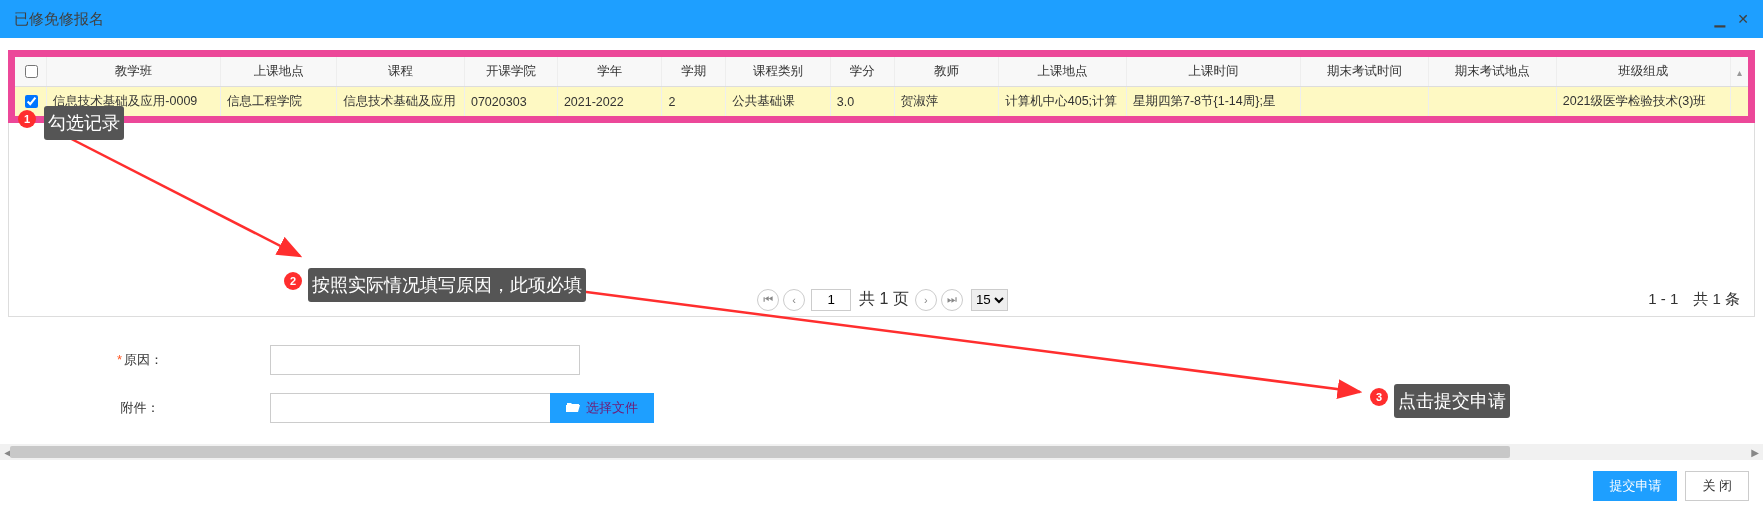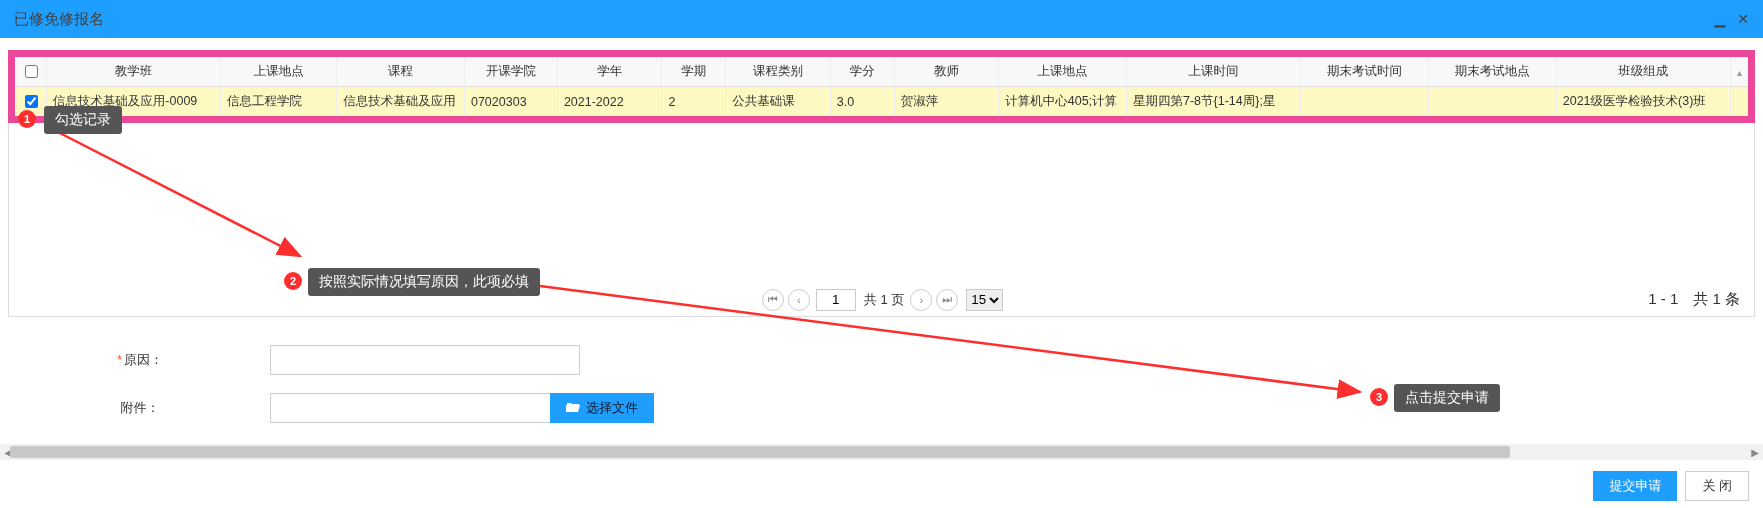--- a/index.html
+++ b/index.html
@@ -45,43 +45,43 @@
     position:relative; padding: 0 12px; background:#fff;
   }
   .pager .right { position:absolute; right:14px; font-size:15px; color:#333; }
   .pager button.pg {
     width: 22px; height:22px; border:1px solid #ccc; border-radius:11px;
     background:#fff; color:#888; font-size:11px; margin:0 2px; cursor:pointer;
     display:inline-flex; align-items:center; justify-content:center; padding:0;
   }
   .pager input.pg-num { width:40px; height:22px; border:1px solid #ccc; text-align:center; margin:0 4px; }
   .pager select.pg-size { height:22px; border:1px solid #ccc; margin-left:6px; }
-  .pager span.lbl { margin: 0 4px; color:#333; font-size:13px;}
+  .pager span.lbl { margin: 0 4px; color:#333; font-size:16px;}
 
   .form-area { margin-top: 28px; padding-left: 12px; }
   .form-row { display:flex; align-items:center; margin-bottom: 18px; }
   .form-label { width: 250px; text-align:center; padding-right:10px; font-size:13px; color:#333; }
   .req { color:#ff5722; margin-right:2px; }
   .form-input { width: 310px; height:30px; border:1px solid #ccc; padding:0 8px; }
   .file-display { width: 280px; height:30px; border:1px solid #ccc; background:#fff; border-right:none;}
   .file-btn {
-    height:30px; background:#1e9fff; color:#0f172a; border:none;
+    height:30px; background:#1e9fff; color:#701a75; border:none;
     padding: 0 16px; cursor:pointer; display:inline-flex; align-items:center; gap:6px;
     font-size:13px;
   }
   .file-row-inner { display:flex; }
 
   .anno-badge {
     width:18px; height:18px; border-radius:9px; background:#ff2e2e;
     color:#fff; font-size:11px; display:flex; align-items:center;
     justify-content:center; position:absolute; z-index:10; font-weight:bold;
   }
   .anno-tip {
-    position:absolute; background:#555; color:#fff; padding:5px 11px;
-    border-radius:3px; font-size:14px; z-index:10; white-space:nowrap;
+    position:absolute; background:#555; color:#fff; padding:5px 4px;
+    border-radius:3px; font-size:18px; z-index:10; white-space:nowrap;
   }
 
   .hscroll {
     position:absolute; left:0; right:0; bottom:48px; height:16px;
     background:#f1f1f1;
   }
   .hscroll .thumb {
     position:absolute; left:10px; top:2px; height:12px; width:1500px;
     background:#c8c8c8; border-radius:2px;
   }

